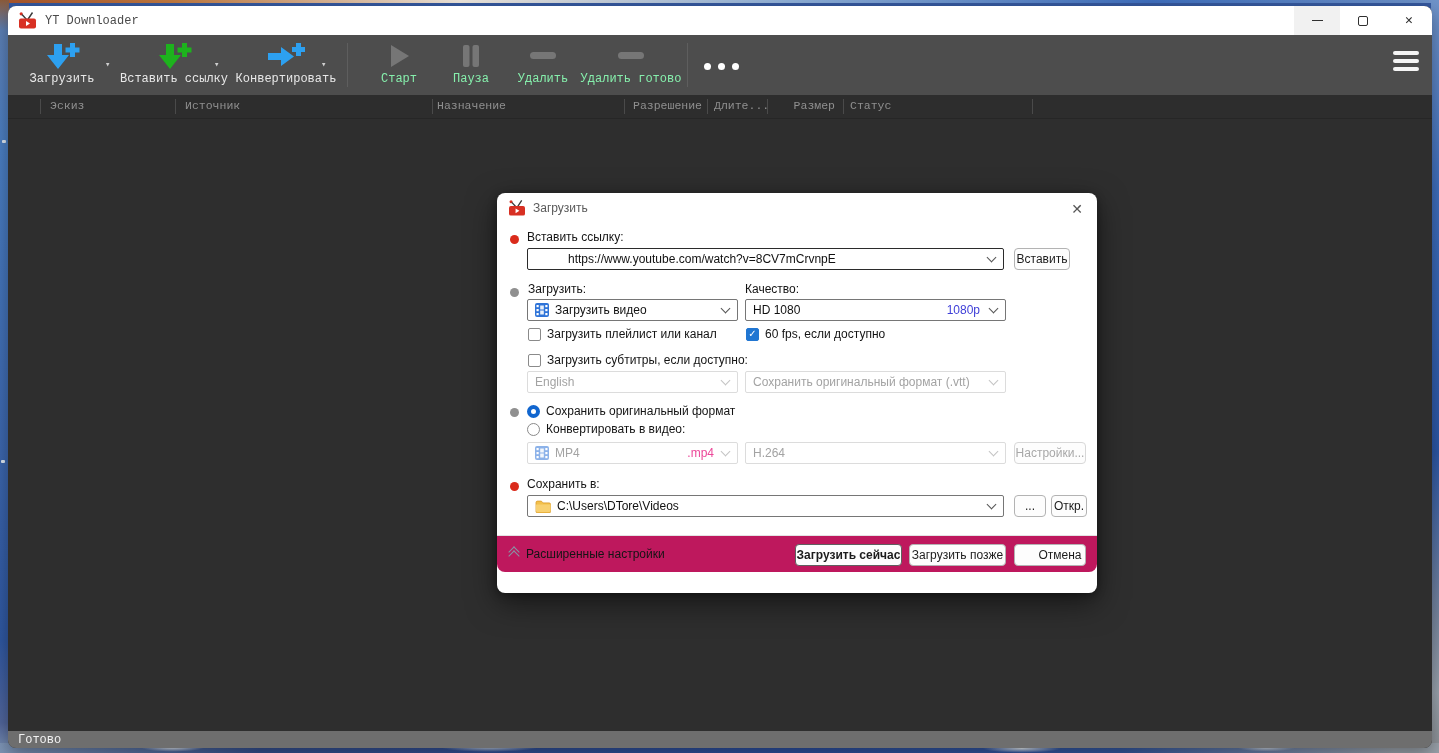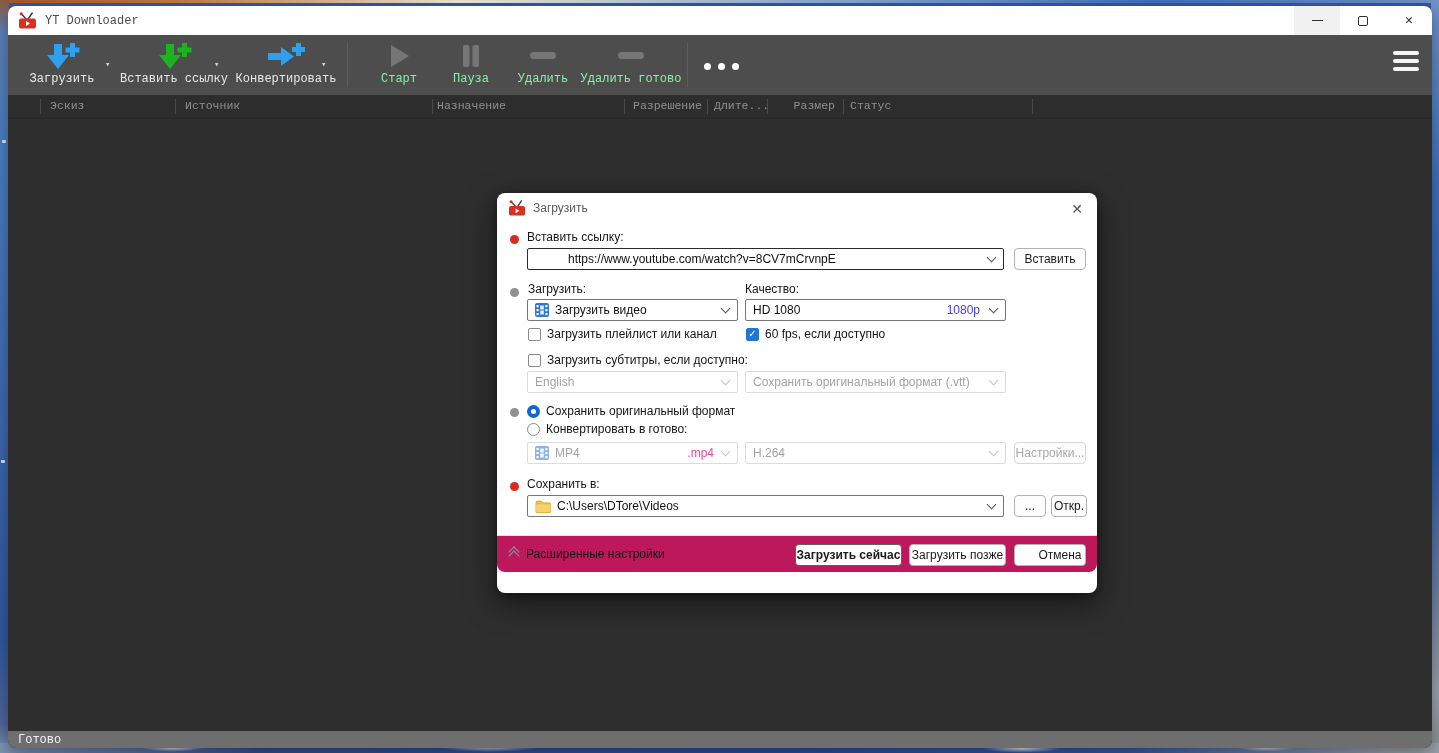--- a/index.html
+++ b/index.html
@@ -255,21 +255,21 @@
     </div>
 
     <span class="dot red abs" style="left:13px;top:42px;"></span>
     <span class="lbl abs" style="left:30px;top:37px;">Вставить ссылку:</span>
 
     <div class="combo focused abs" style="left:30px;top:55px;width:477px;padding-left:40px;">
       <span class="txt">https://www.youtube.com/watch?v=8CV7mCrvnpE</span>
       <span class="sp"></span>
         <span class="cv"></span>
     </div>
-    <div class="btnw abs" style="left:517px;top:55px;width:72px;">
+    <div class="btnw abs" style="left:517px;top:55px;width:56px;">
       <span>Вставить</span>
     </div>
 
     <span class="dot gray abs" style="left:13px;top:95px;"></span>
     <span class="lbl abs" style="left:31px;top:89px;">Загрузить:</span>
     <span class="lbl abs" style="left:248px;top:89px;">Качество:</span>
 
     <div class="combo abs" style="left:30px;top:106px;width:211px;">
       <span class="cicon">
         <svg width="14" height="14" viewBox="0 0 14 14">
@@ -323,21 +323,21 @@
         <span class="cv"></span>
     </div>
 
     <span class="dot gray abs" style="left:13px;top:215px;"></span>
     <div class="ckrow abs" style="left:30px;top:211px;">
       <span class="rd sel"></span>
       <span class="lbl">Сохранить оригинальный формат</span>
     </div>
     <div class="ckrow abs" style="left:30px;top:229px;">
       <span class="rd"></span>
-      <span class="lbl">Конвертировать в готово:</span>
+      <span class="lbl">Конвертировать в видео:</span>
     </div>
 
     <div class="combo dis abs" style="left:30px;top:249px;width:211px;">
       <span class="cicon">
         <svg width="14" height="14" viewBox="0 0 14 14">
             <rect x="0" y="0" width="14" height="14" rx="2" fill="#2f74d8"></rect>
             <rect x="1.5" y="2" width="2.2" height="2.2" fill="#fff"></rect>
             <rect x="1.5" y="6" width="2.2" height="2.2" fill="#fff"></rect>
             <rect x="1.5" y="10" width="2.2" height="2.2" fill="#fff"></rect>
             <rect x="10.3" y="2" width="2.2" height="2.2" fill="#fff"></rect>

